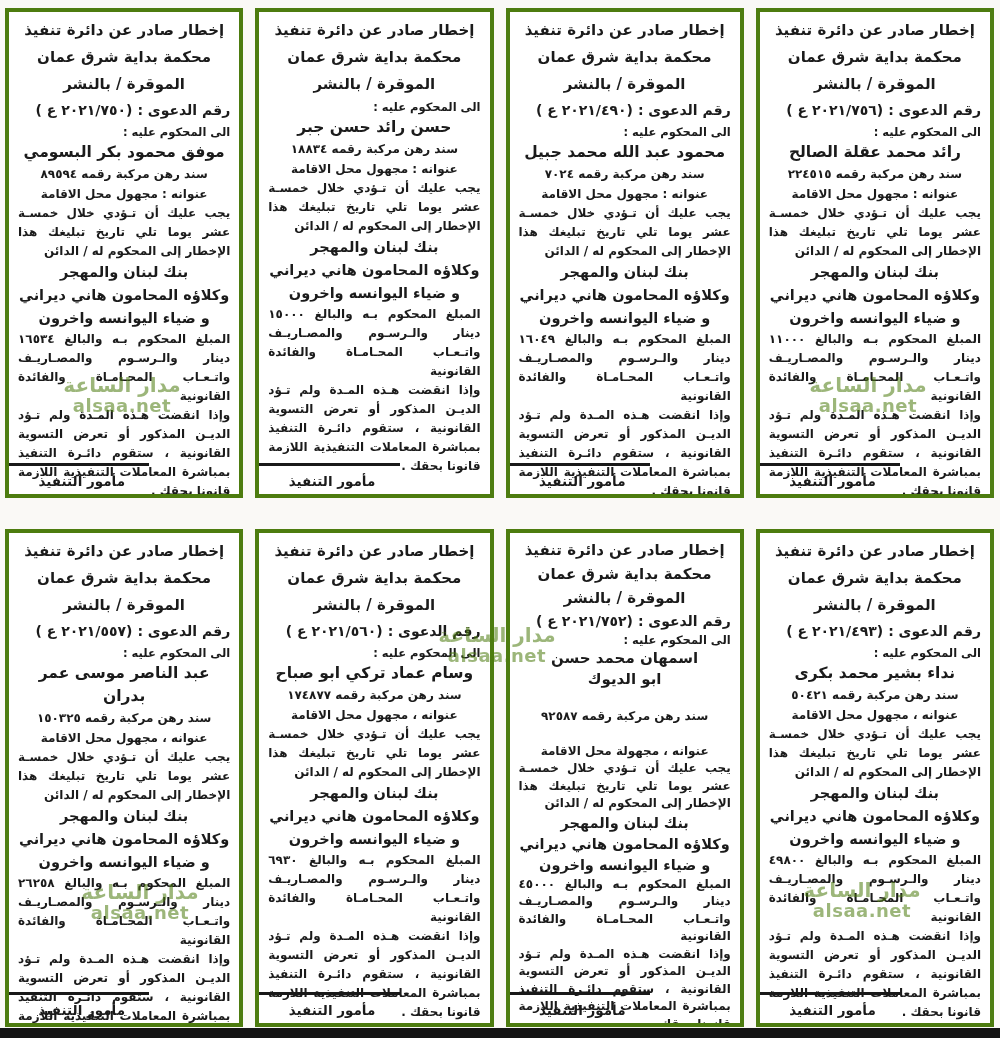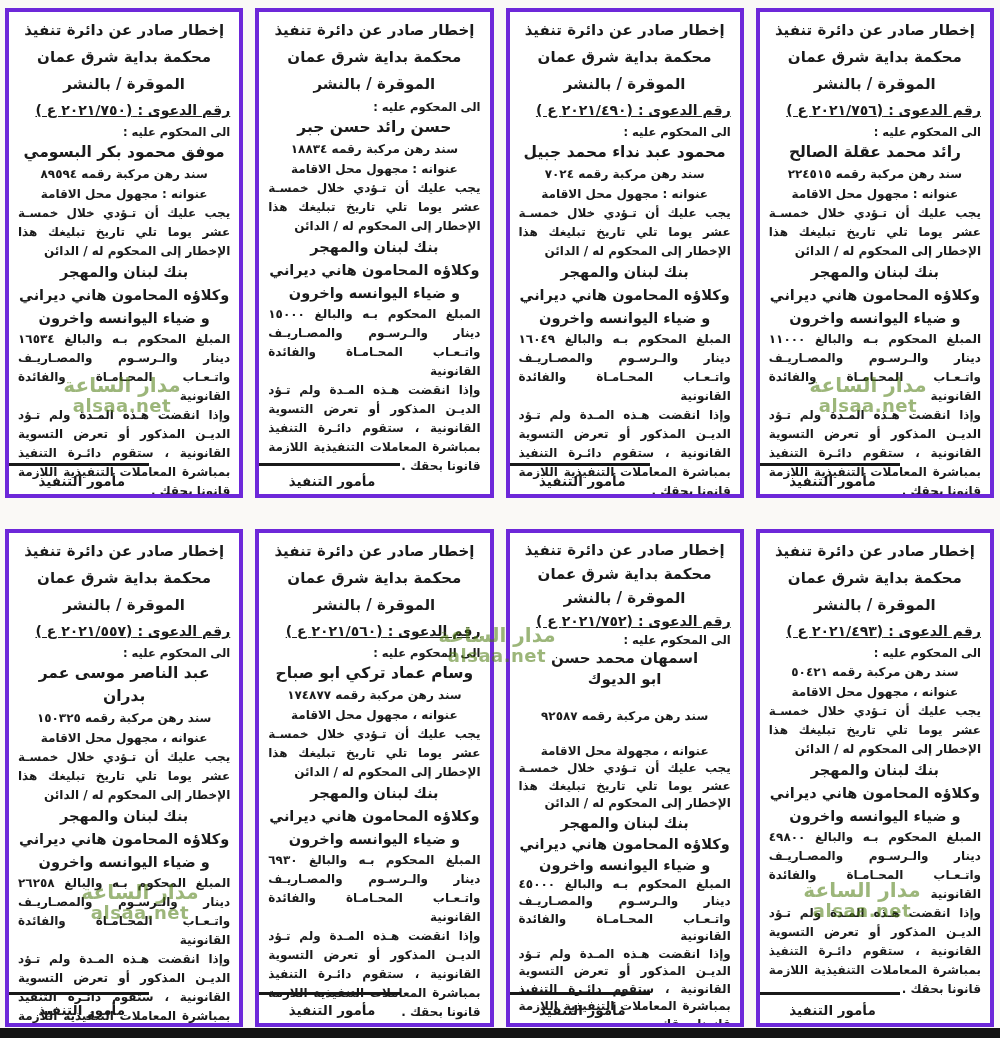--- a/index.html
+++ b/index.html
@@ -8,25 +8,25 @@
     background:#faf9f6;color:#1b1b1b;
     font-family:"DejaVu Sans",sans-serif;font-weight:bold;direction:rtl;
   }
   .grid{
     position:absolute;top:8px;left:5px;right:6px;
     display:grid;grid-template-columns:repeat(4,1fr);
     grid-template-rows:490px 498px;column-gap:12px;row-gap:31px;
     direction:rtl;z-index:1;
   }
   .notice{
-    border:4px solid #6d28d9;background:#ffffff;
+    border:4px solid #4d7c0f;background:#ffffff;
     padding:5px 9px 34px;position:relative;overflow:hidden;
   }
   .hline{font-size:15px;line-height:27px;text-align:center;}
-  .case{font-size:14px;line-height:25px;text-align:right;text-decoration:underline;}
+  .case{font-size:14px;line-height:25px;text-align:right;}
   .to{font-size:11.5px;line-height:18px;text-align:right;}
   .name{font-size:15.5px;line-height:23px;text-align:center;}
   .name2{font-size:15.5px;line-height:22px;text-align:center;}
   .meta{font-size:12px;line-height:20px;text-align:center;}
   .duty,.just{font-size:12px;line-height:19px;text-align:justify;text-align-last:right;}
   .bank,.law{font-size:14.5px;line-height:23px;text-align:center;}
   .sig-rule{position:absolute;left:0;bottom:28px;width:61%;border-top:3px solid #191919;}
   .officer{position:absolute;left:6px;bottom:5px;width:58%;text-align:center;font-size:13.5px;}
   
   .compact .hline{line-height:24px;}
@@ -66,21 +66,21 @@
     <div class="just">وإذا انقضت هـذه المـدة ولم تـؤد الديـن المذكور أو تعرض التسوية القانونية ، ستقوم دائـرة التنفيذ بمباشرة المعاملات التنفيذية اللازمة قانونا بحقك .</div>
     <div class="sig-rule"></div>
     <div class="officer">مأمور التنفيذ</div>
   </article>
     <article class="notice">
     <div class="hline">إخطار صادر عن دائرة تنفيذ</div>
     <div class="hline">محكمة بداية شرق عمان</div>
     <div class="hline">الموقرة / بالنشر</div>
     <div class="case"><span>رقم الدعوى :</span> <span>(٢٠٢١/٤٩٠ ع )</span></div>
     <div class="to">الى المحكوم عليه :</div>
-    <div class="name">محمود عبد نداء محمد جبيل</div>
+    <div class="name">محمود عبد الله محمد جبيل</div>
 
     <div class="meta"><span>سند رهن مركبة رقمه</span> <span>٧٠٢٤</span></div>
     <div class="meta">عنوانه : مجهول محل الاقامة</div>
     <div class="duty">يجب عليك أن تـؤدي خلال خمسـة عشر يوما تلي تاريخ تبليغك هذا الإخطار إلى المحكوم له / الدائن</div>
     <div class="bank">بنك لبنان والمهجر</div>
     <div class="law">وكلاؤه المحامون هاني ديراني</div>
     <div class="law">و ضياء اليوانسه واخرون</div>
     <div class="just"><span>المبلغ المحكوم بـه والبالغ</span> <span>١٦٠٤٩</span> <span>دينار والـرسـوم والمصـاريـف واتـعـاب المحـامـاة والفائدة القانونية</span></div>
     <div class="just">وإذا انقضت هـذه المـدة ولم تـؤد الديـن المذكور أو تعرض التسوية القانونية ، ستقوم دائـرة التنفيذ بمباشرة المعاملات التنفيذية اللازمة قانونا بحقك .</div>
     <div class="sig-rule"></div>
@@ -122,20 +122,21 @@
     <div class="just">وإذا انقضت هـذه المـدة ولم تـؤد الديـن المذكور أو تعرض التسوية القانونية ، ستقوم دائـرة التنفيذ بمباشرة المعاملات التنفيذية اللازمة قانونا بحقك .</div>
     <div class="sig-rule"></div>
     <div class="officer">مأمور التنفيذ</div>
   </article>
     <article class="notice">
     <div class="hline">إخطار صادر عن دائرة تنفيذ</div>
     <div class="hline">محكمة بداية شرق عمان</div>
     <div class="hline">الموقرة / بالنشر</div>
     <div class="case"><span>رقم الدعوى :</span> <span>(٢٠٢١/٤٩٣ ع )</span></div>
     <div class="to">الى المحكوم عليه :</div>
+    <div class="name">نداء بشير محمد بكرى</div>
 
     <div class="meta"><span>سند رهن مركبة رقمه</span> <span>٥٠٤٢١</span></div>
     <div class="meta">عنوانه ، مجهول محل الاقامة</div>
     <div class="duty">يجب عليك أن تـؤدي خلال خمسـة عشر يوما تلي تاريخ تبليغك هذا الإخطار إلى المحكوم له / الدائن</div>
     <div class="bank">بنك لبنان والمهجر</div>
     <div class="law">وكلاؤه المحامون هاني ديراني</div>
     <div class="law">و ضياء اليوانسه واخرون</div>
     <div class="just"><span>المبلغ المحكوم بـه والبالغ</span> <span>٤٩٨٠٠</span> <span>دينار والـرسـوم والمصـاريـف واتـعـاب المحـامـاة والفائدة القانونية</span></div>
     <div class="just">وإذا انقضت هـذه المـدة ولم تـؤد الديـن المذكور أو تعرض التسوية القانونية ، ستقوم دائـرة التنفيذ بمباشرة المعاملات التنفيذية اللازمة قانونا بحقك .</div>
     <div class="sig-rule"></div>

